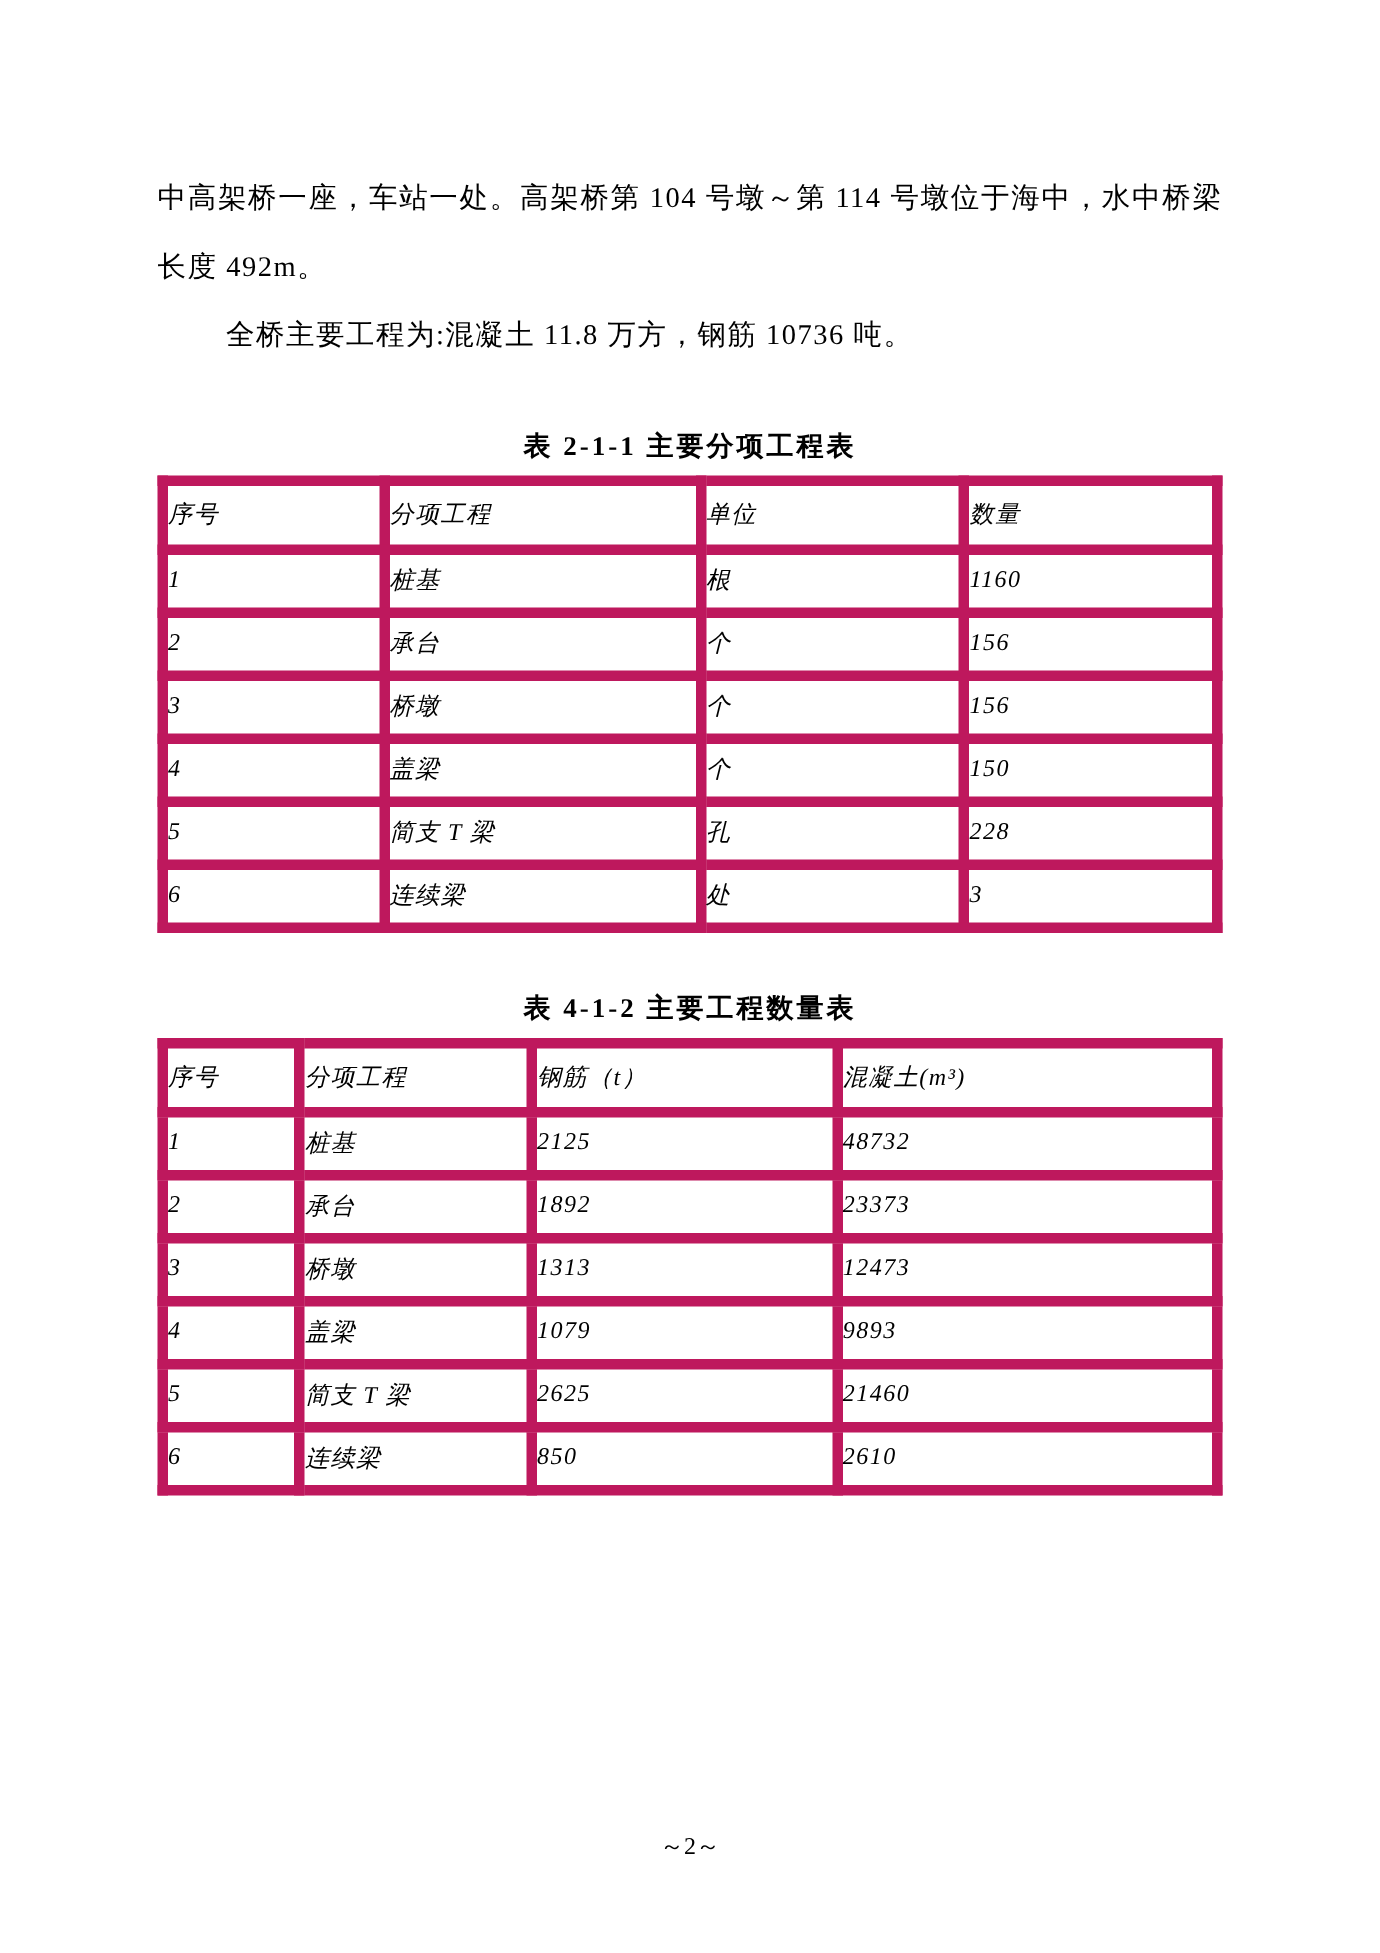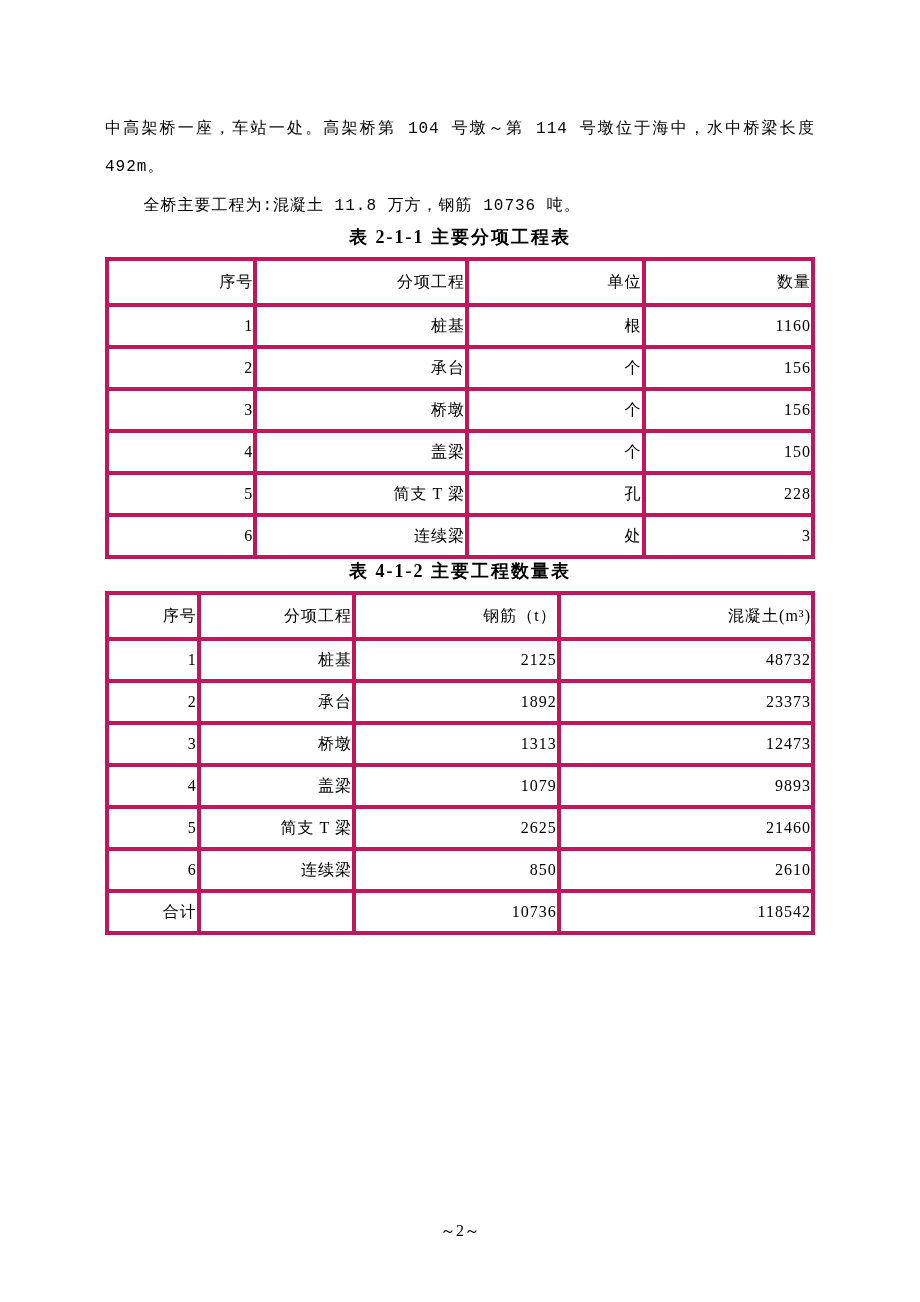--- a/index.html
+++ b/index.html
@@ -5,48 +5,49 @@
     * { margin: 0; padding: 0; box-sizing: border-box; }
     body {
       width: 920px;
       height: 1302px;
       background: #fff;
       font-family: "SimSun", "宋体", serif;
       padding: 110px 105px 0 105px;
       position: relative;
     }
     .para {
-      font-size: 16px;
+      font-size: 19px;
       line-height: 2.4;
       text-align: justify;
       letter-spacing: 1px;
-      font-family: Liberation Mono, monospace;
     }
     .para.indent { text-indent: 2.4em; }
     .table-title {
       font-size: 18px;
       font-weight: bold;
       text-align: center;
+      margin-top: 38px;
       margin-bottom: 8px;
       letter-spacing: 2px;
     }
     table {
       border-collapse: collapse;
       width: 100%;
       table-layout: fixed;
     }
     table.t1 { width: 100%; }
     table th, table td {
-      border: 4px solid #be185d;
-      text-align: right;
+      border: 7px solid #be185d;
+      text-align: left;
       vertical-align: middle;
       font-weight: normal;
       font-size: 16px;
       height: 42px;
       letter-spacing: 1px;
+      font-style: italic;
     }
     table th { height: 46px; }
     .t1 col:nth-child(1) { width: 21%; }
     .t1 col:nth-child(2) { width: 30%; }
     .t1 col:nth-child(3) { width: 25%; }
     .t1 col:nth-child(4) { width: 24%; }
     .t2 col:nth-child(1) { width: 13%; }
     .t2 col:nth-child(2) { width: 22%; }
     .t2 col:nth-child(3) { width: 29%; }
     .t2 col:nth-child(4) { width: 36%; }
@@ -166,22 +167,16 @@
         <td>简支 T 梁</td>
         <td>2625</td>
         <td>21460</td>
       </tr>
     <tr>
         <td>6</td>
         <td>连续梁</td>
         <td>850</td>
         <td>2610</td>
       </tr>
-    <tr>
-        <td>合计</td>
-        <td></td>
-        <td>10736</td>
-        <td>118542</td>
-      </tr>
   </tbody>
 </table>
 
 <div class="page-num">～2～</div>
 
 </body></html>

